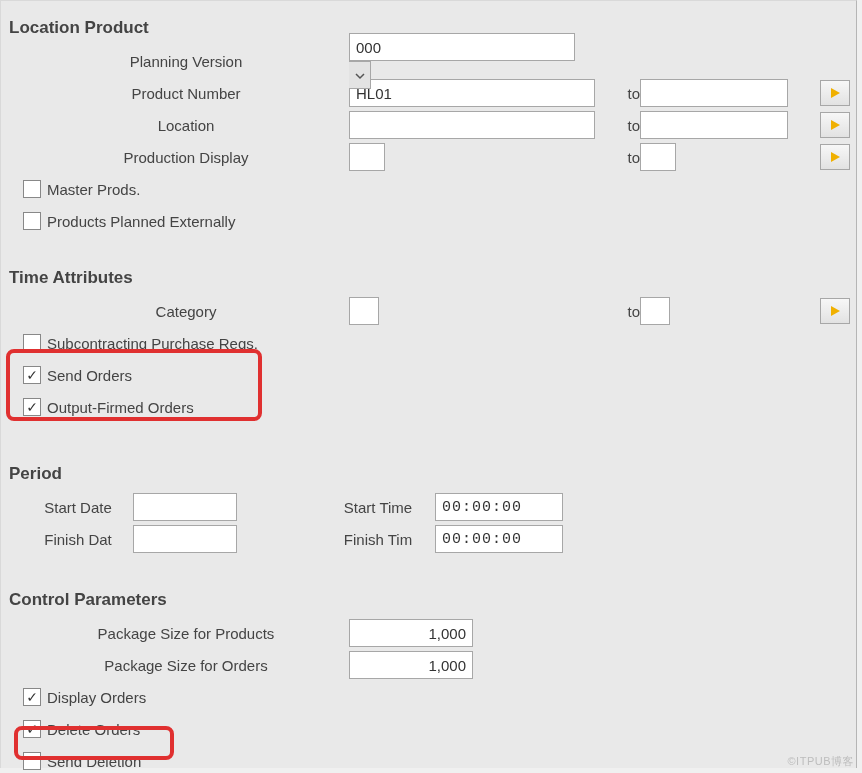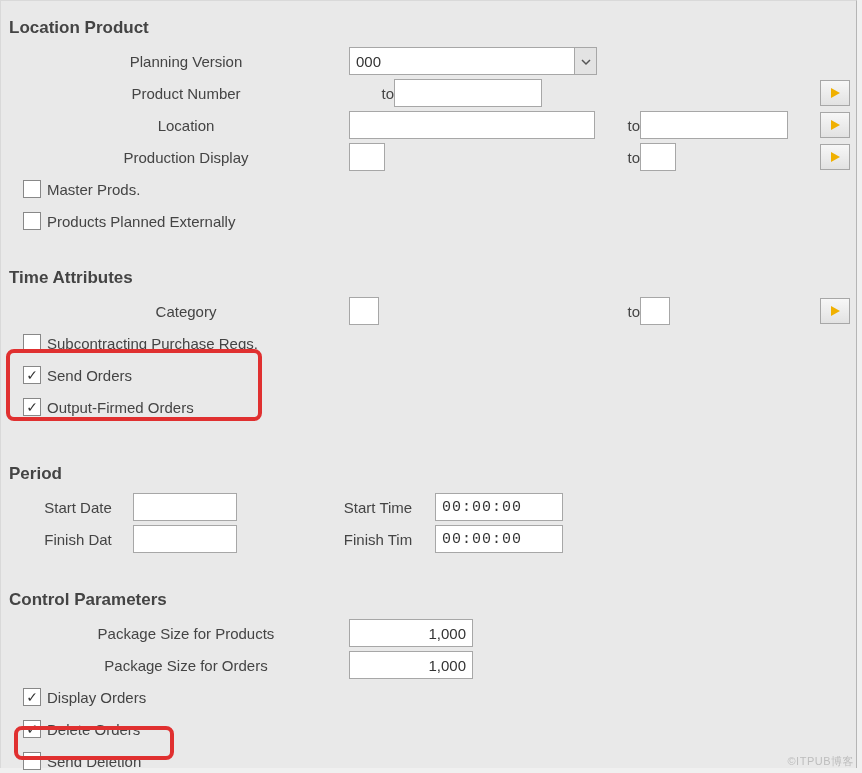--- a/index.html
+++ b/index.html
@@ -46,21 +46,21 @@
   .input {
     background: #fff;
     border: 1px solid #a7a7a7;
     height: 28px;
     padding: 2px 6px;
     font-size: 15px;
     color: #333;
     font-family: inherit;
   }
   .num { text-align: right; font-variant-numeric: tabular-nums; }
-  .combo-wrap { position: relative; display: inline-flex; }
+  .combo-wrap { position: relative; display: inline-flex; flex-direction: column; }
   .combo-btn {
     width: 22px; height: 28px;
     background: #e3e3e3;
     border: 1px solid #a7a7a7;
     border-left: none;
     display: flex; align-items: center; justify-content: center;
     color: #555;
   }
   .to-col {
     width: 45px;
@@ -129,20 +129,21 @@
           <svg width="10" height="10" viewBox="0 0 10 10">
               <path d="M1 3 L5 7 L9 3" stroke="#555" stroke-width="1.5" fill="none"></path>
             </svg>
         </span>
       </span>
     </span>
   </div>
 
   <div class="row">
     <div class="label-col w-lab1">Product Number</div>
+    <input class="input" style="width: 246px;" value="HL01">
     <div class="to-col">to</div>
     <input class="input" style="width: 148px;" value="">
     <div class="spacer-flex"></div>
     <span class="arrow-btn">
         <span class="arrow-glyph"></span>
       </span>
   </div>
 
   <div class="row">
     <div class="label-col w-lab1">Location</div>

